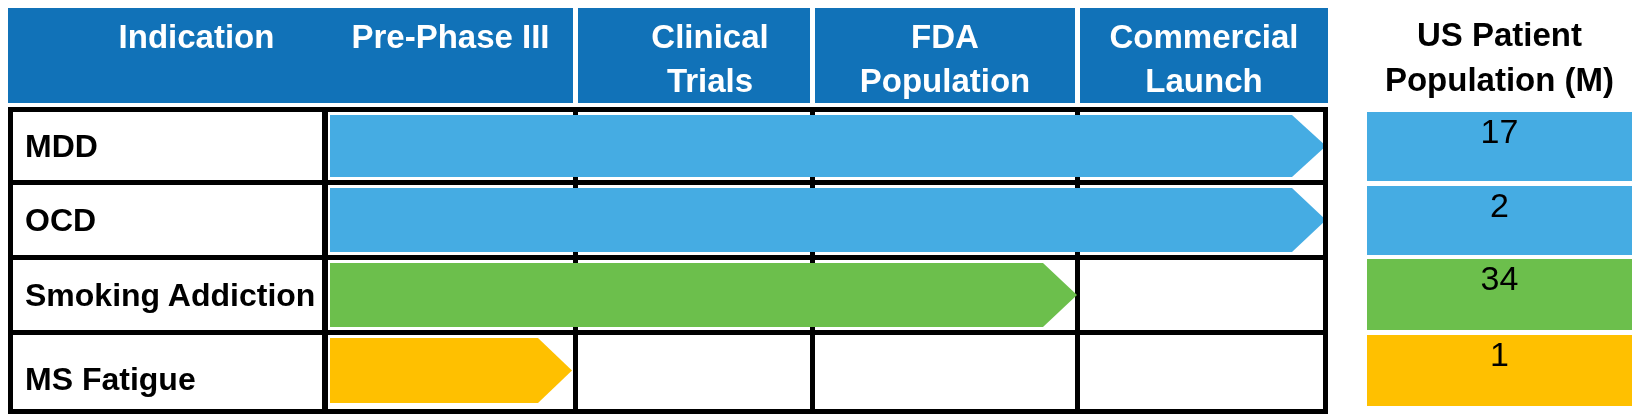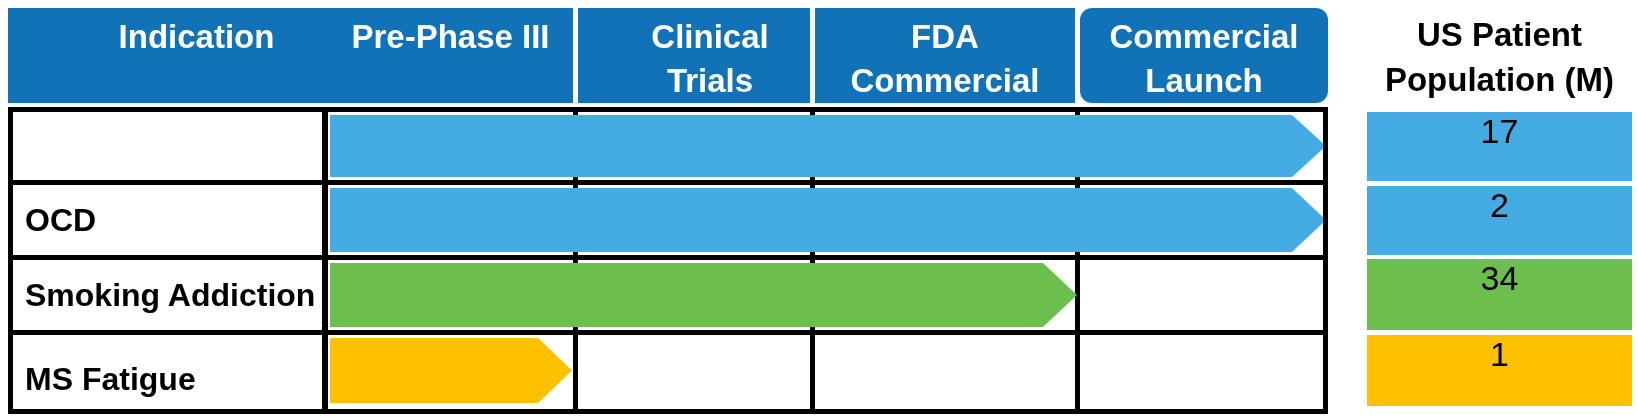--- a/index.html
+++ b/index.html
@@ -86,38 +86,39 @@
     <span>Indication</span>
   </div>
   <div class="hcell h1" style="background-color: rgb(17, 114, 184);">
     <span>Pre-Phase III</span>
   </div>
   <div class="hcell h2" style="background-color: rgb(17, 114, 184); padding-left: 32px;">
     <span>Clinical Trials</span>
   </div>
   <div class="hcell h3" style="background-color: rgb(17, 114, 184);">
     <span>FDA
-Commercial</span>
+Population</span>
   </div>
-  <div class="hcell h4" style="background-color: rgb(17, 114, 184); border-radius: 12px;">
+  <div class="hcell h4" style="background-color: rgb(17, 114, 184);">
     <span>Commercial
 Launch</span>
   </div>
 
   <div class="pop-header">US Patient
 Population (M)</div>
 
   <div class="vline v0" style="background-color: rgb(0, 0, 0);"></div>
   <div class="vline v1" style="background-color: rgb(0, 0, 0);"></div>
   <div class="vline v2" style="background-color: rgb(0, 0, 0);"></div>
   <div class="vline v3" style="background-color: rgb(0, 0, 0);"></div>
   <div class="hline hl0" style="background-color: rgb(0, 0, 0);"></div>
   <div class="hline hl1" style="background-color: rgb(0, 0, 0);"></div>
   <div class="hline hl2" style="background-color: rgb(0, 0, 0);"></div>
 
+  <div class="rowlabel r0">MDD</div>
   <div class="rowlabel r1">OCD</div>
   <div class="rowlabel r2">Smoking Addiction</div>
   <div class="rowlabel r3">MS Fatigue</div>
 
   <div class="arrow a0" style="background-color: rgb(69, 172, 227);"></div>
   <div class="arrow a1" style="background-color: rgb(69, 172, 227);"></div>
   <div class="arrow a2" style="background-color: rgb(108, 191, 76);"></div>
   <div class="arrow a3" style="background-color: rgb(255, 192, 0);"></div>
 
   <div class="body-frame"></div>

